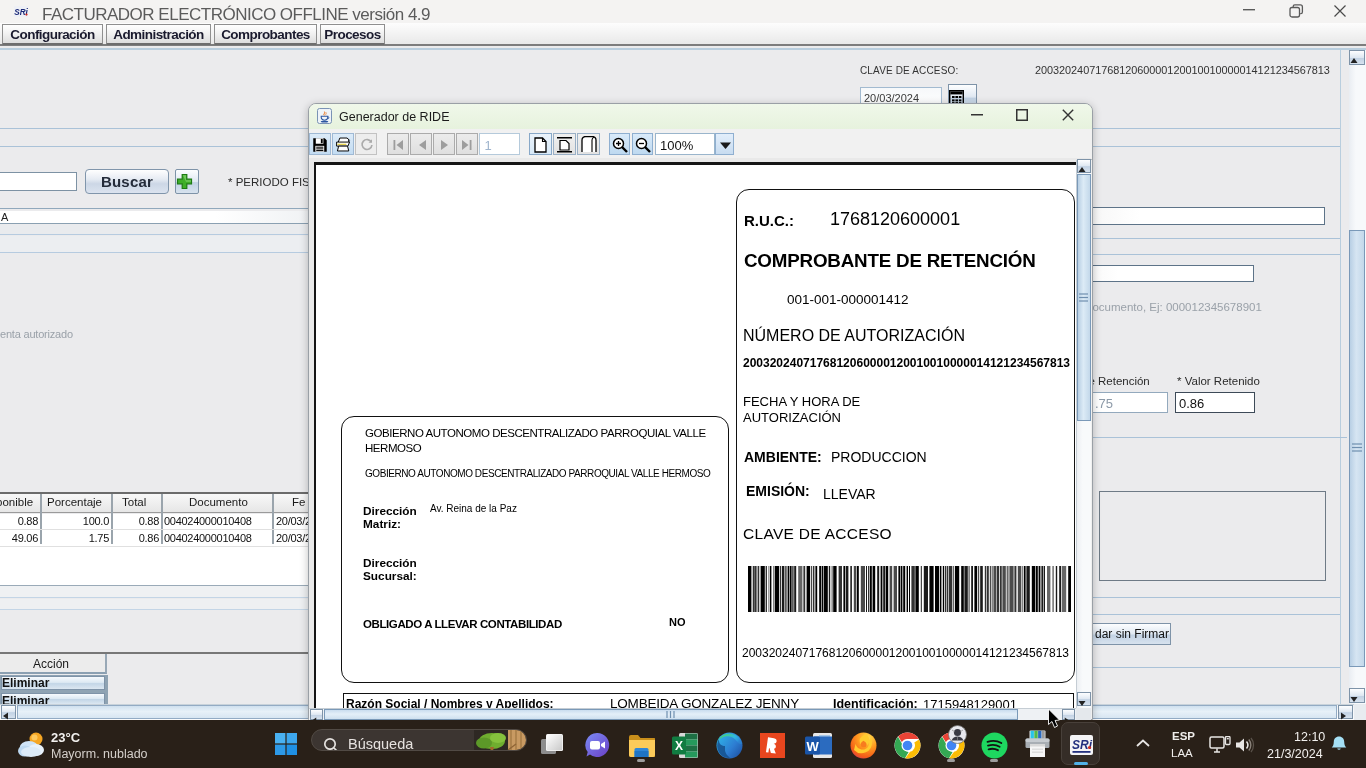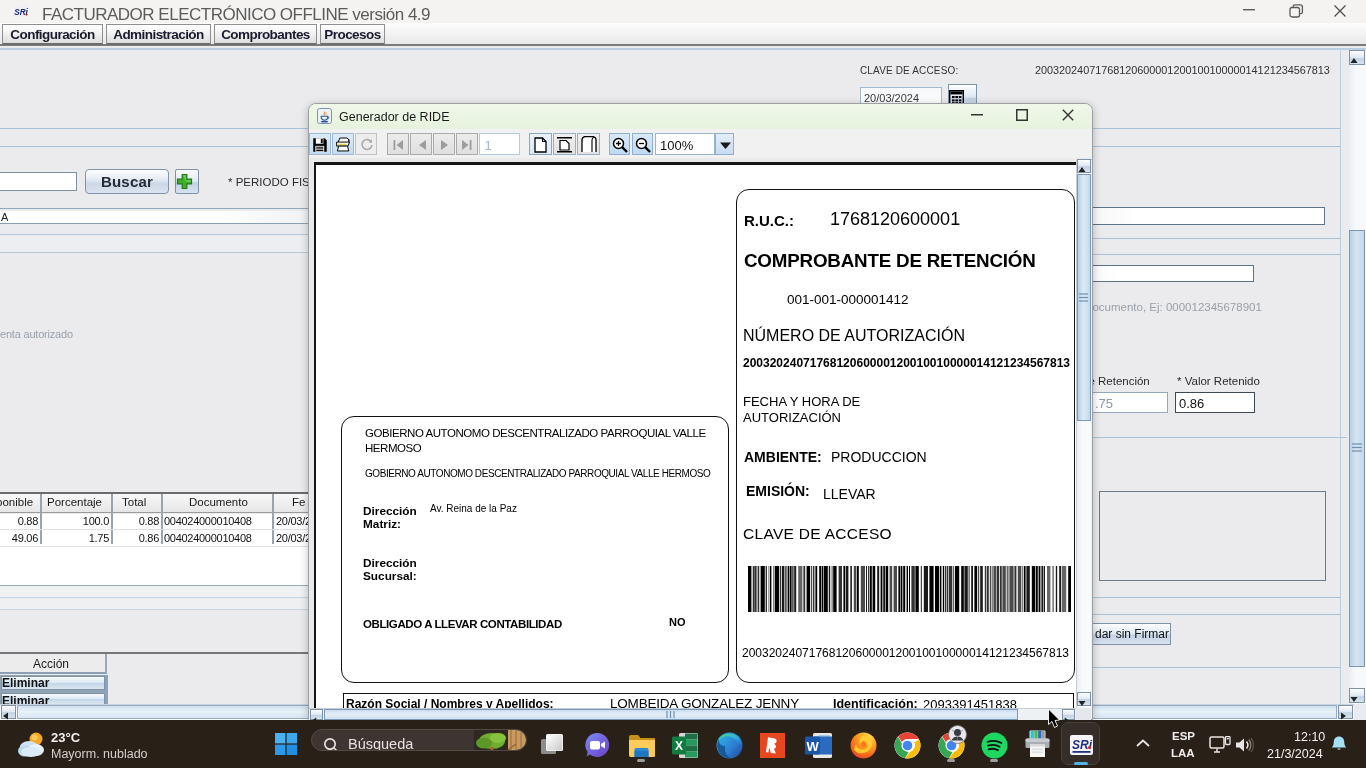--- a/index.html
+++ b/index.html
@@ -297,21 +297,21 @@
 <div class="abs" style="left:363px;top:505px;font-size:11.8px;font-weight:bold;color:#000;line-height:13px;">Dirección<br>Matriz:</div>
 <div class="abs" style="left:430px;top:503px;font-size:10px;color:#000;">Av. Reina de la Paz</div>
 <div class="abs" style="left:363px;top:557px;font-size:11.8px;font-weight:bold;color:#000;line-height:13px;">Dirección<br>Sucursal:</div>
 <div class="abs" style="left:363px;top:618px;font-size:11.5px;font-weight:bold;color:#000;letter-spacing:-0.4px;">OBLIGADO A LLEVAR CONTABILIDAD</div>
 <div class="abs" style="left:622px;top:616px;font-size:11px;font-weight:bold;color:#000;margin-left:47px;">NO</div>
 
 <div class="abs" style="left:343px;top:693px;width:731px;height:22px;border:1.6px solid #111;background:#fff;"></div>
 <div class="abs" style="left:346px;top:697px;font-size:12px;font-weight:bold;color:#000;">Razón Social / Nombres y Apellidos:</div>
 <div class="abs" style="left:602px;top:696px;font-size:13.5px;letter-spacing:-0.2px;color:#000;margin-left:8px;">LOMBEIDA GONZALEZ JENNY</div>
 <div class="abs" style="left:833px;top:697px;font-size:12.5px;font-weight:bold;color:#000;">Identificación:</div>
-<div class="abs" style="left:923px;top:697px;font-size:13px;color:#000;">2093391451838</div>
+<div class="abs" style="left:923px;top:697px;font-size:13px;color:#000;">1715948129001</div>
 
 <svg class="abs" style="left:748px;top:566px" width="323" height="46">
       <rect x="0.0" width="3.4" y="0" height="46" fill="#000"></rect>
       <rect x="4.8" width="1.0" y="0" height="46" fill="#000"></rect>
       <rect x="6.4" width="1.4" y="0" height="46" fill="#000"></rect>
       <rect x="8.4" width="1.0" y="0" height="46" fill="#333"></rect>
       <rect x="10.2" width="1.0" y="0" height="46" fill="#000"></rect>
       <rect x="12.6" width="4.2" y="0" height="46" fill="#000"></rect>
       <rect x="17.6" width="1.4" y="0" height="46" fill="#333"></rect>
       <rect x="20.4" width="1.0" y="0" height="46" fill="#666"></rect>
@@ -616,21 +616,21 @@
         <text x="2" y="14" font-family="Liberation Sans" font-size="12" font-weight="bold" font-style="italic" fill="#23307e">SRi</text>
         <circle cx="19.5" cy="12.5" r="1.6" fill="#d42b1e"></circle>
         <rect x="2.5" y="16" width="18" height="1.8" fill="#23307e"></rect>
       </svg></div>
 <div class="abs" style="left:1074px;top:762px;width:14px;height:3px;border-radius:2px;background:#51b2e8;"></div>
 
 <svg class="abs" style="left:1136px;top:739px" width="14" height="8" viewBox="0 0 14 8">
       <path d="M1 7 L7 1.5 L13 7" fill="none" stroke="#e8e6e4" stroke-width="1.8"></path>
     </svg>
 <div class="abs" style="left:1172px;top:730px;font-size:11.5px;font-weight:bold;color:#f0eeec;">ESP</div>
-<div class="abs" style="left:1171px;top:747px;font-size:11.5px;font-weight:bold;color:#f0eeec;">LAA</div>
+<div class="abs" style="left:1171px;top:747px;font-size:11.5px;font-weight:normal;color:#f0eeec;">LAA</div>
 <svg class="abs" style="left:1209px;top:736px" width="22" height="18" viewBox="0 0 22 18">
       <rect x="1" y="1" width="14" height="11" rx="1.5" fill="none" stroke="#e8e6e4" stroke-width="1.5"></rect>
       <path d="M5 16 h6 M8 12.5 V16" stroke="#e8e6e4" stroke-width="1.5"></path>
       <rect x="16.5" y="0.5" width="4.5" height="8" rx="1" fill="#261e18" stroke="#e8e6e4" stroke-width="1.3"></rect>
       <rect x="17.8" y="2" width="2" height="1.4" fill="#e8e6e4"></rect>
     </svg>
 <svg class="abs" style="left:1235px;top:737px" width="20" height="16" viewBox="0 0 20 16">
       <path d="M1 5.5 h3.5 L9 1.5 v13 L4.5 10.5 H1 z" fill="#e8e6e4"></path>
       <path d="M11.5 4.5 a5.5 5.5 0 0 1 0 7" fill="none" stroke="#e8e6e4" stroke-width="1.5"></path>
       <path d="M13.8 2.5 a8.5 8.5 0 0 1 0 11" fill="none" stroke="#8a827a" stroke-width="1.4"></path>

